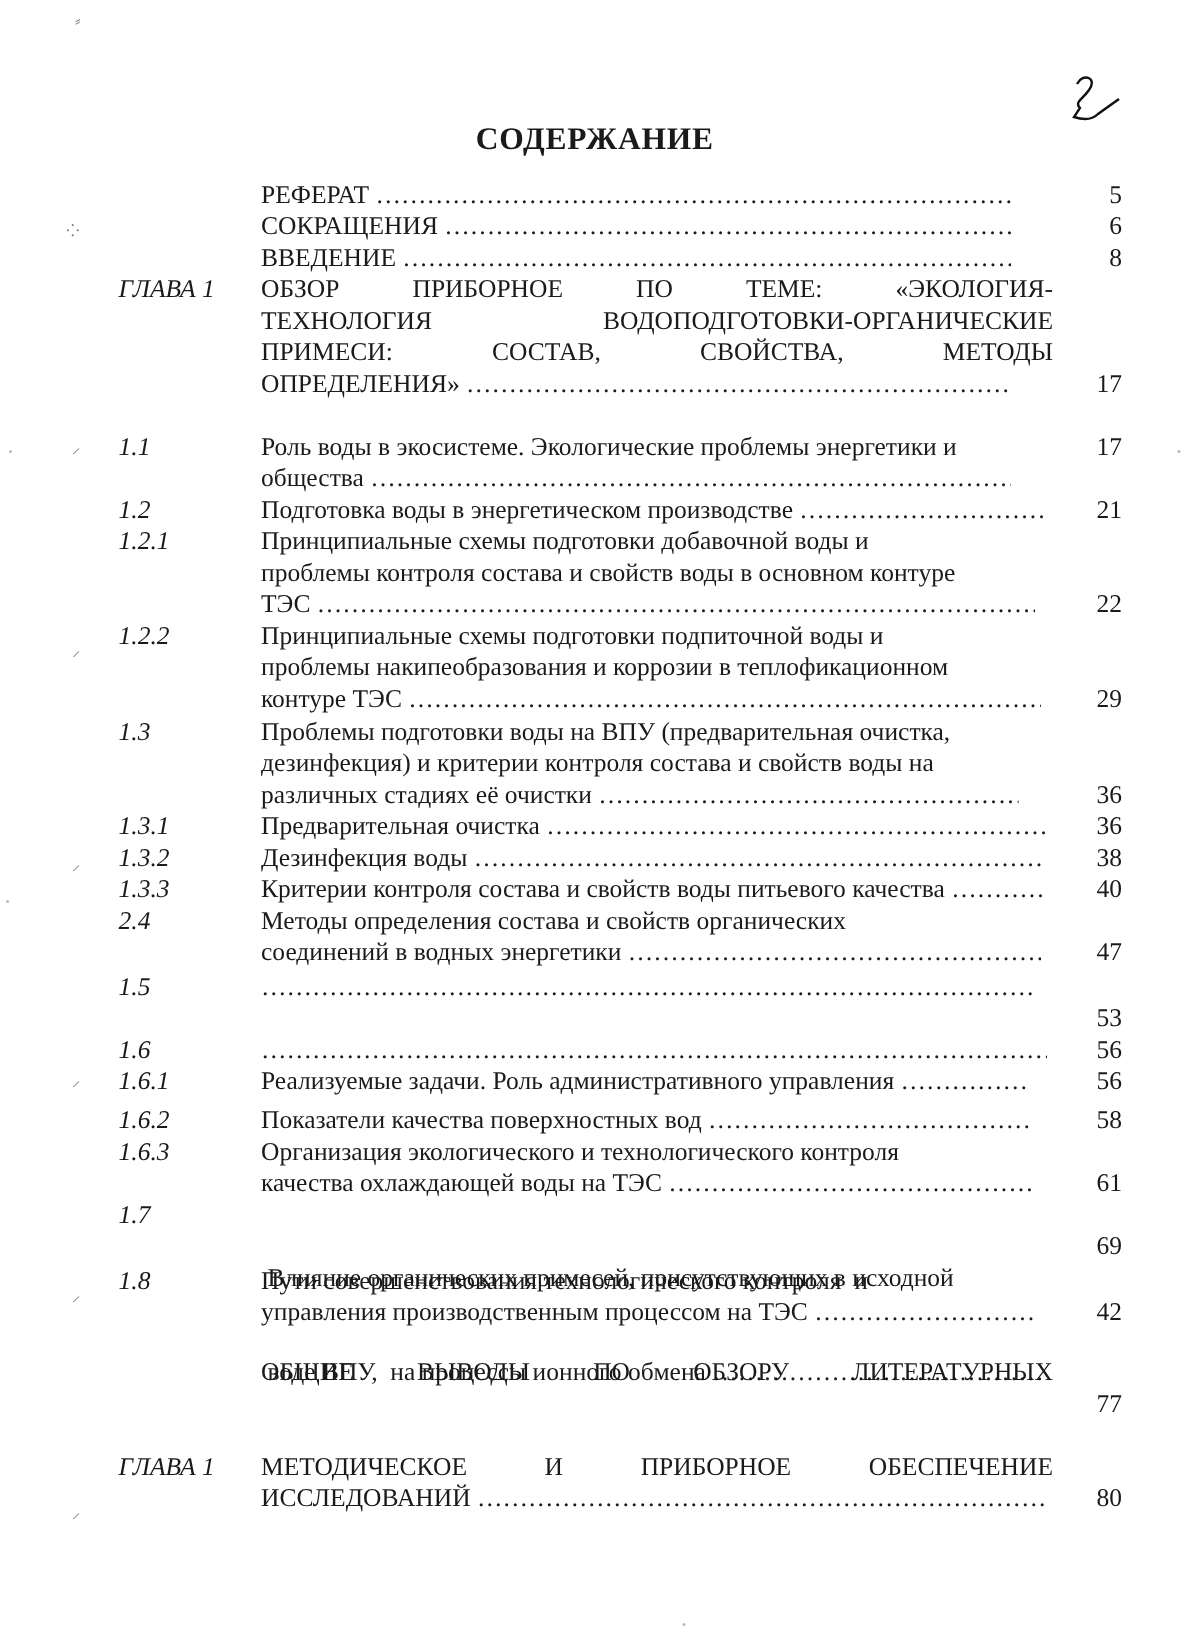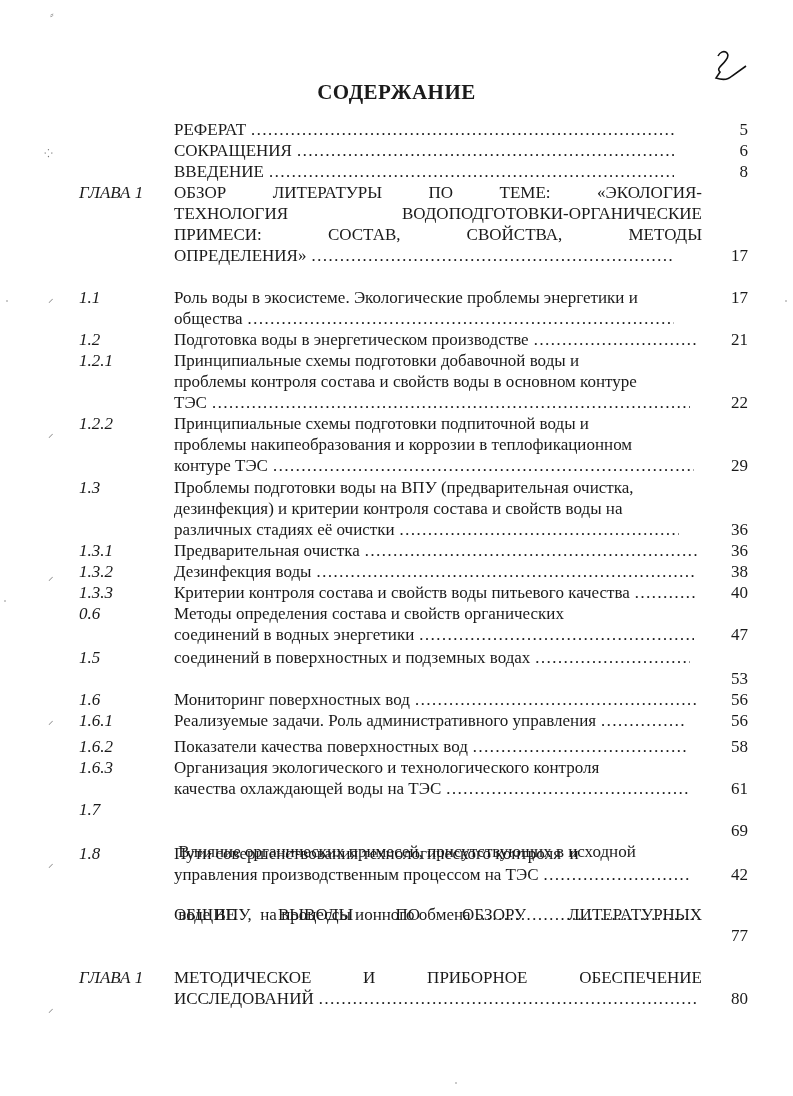--- a/index.html
+++ b/index.html
@@ -53,21 +53,21 @@
   <span class="num"></span>
   <div class="text" style="width:500px">
     <span class="line"><span>ВВЕДЕНИЕ</span><span class="dots"></span></span>
   </div>
   <span class="page">8</span>
 </div>
 
 <div class="row" style="top:182px">
   <span class="num">ГЛАВА 1</span>
   <div class="text">
-    <span class="line j">ОБЗОР ЛИТЕРАТУРЫ ПО ТЕМЕ: «ЭКОЛОГИЯ-</span>
+    <span class="line j">ОБЗОР ПРИБОРНОЕ ПО ТЕМЕ: «ЭКОЛОГИЯ-</span>
     <span class="line j">ТЕХНОЛОГИЯ ВОДОПОДГОТОВКИ-ОРГАНИЧЕСКИЕ</span>
     <span class="line j">ПРИМЕСИ: СОСТАВ, СВОЙСТВА, МЕТОДЫ</span>
     <span class="line" style="width:500px"><span>ОПРЕДЕЛЕНИЯ»</span><span class="dots"></span></span>
   </div>
   <span class="page" style="top:63px">17</span>
 </div>
 
 <div class="row" style="top:287px">
   <span class="num">1.1</span>
   <div class="text">
@@ -133,40 +133,40 @@
 
 <div class="row" style="top:582px">
   <span class="num">1.3.3</span>
   <div class="text">
     <span class="line" style="width:524px"><span>Критерии контроля состава и свойств воды питьевого качества</span><span class="dots"></span></span>
   </div>
   <span class="page">40</span>
 </div>
 
 <div class="row" style="top:603px">
-  <span class="num">0.6</span>
+  <span class="num">2.4</span>
   <div class="text">
     <span class="line">Методы определения состава и свойств органических</span>
     <span class="line" style="width:520px"><span>соединений в водных энергетики</span><span class="dots"></span></span>
   </div>
   <span class="page" style="top:21px">47</span>
 </div>
 
 <div class="row" style="top:647px">
   <span class="num">1.5</span>
   <div class="text">
-    <span class="line" style="width:516px"><span>соединений в поверхностных и подземных водах</span><span class="dots"></span></span>
+    <span class="line" style="width:516px"><span class="dots"></span></span>
   </div>
   <span class="page" style="top:21px">53</span>
 </div>
 
 <div class="row" style="top:689px">
   <span class="num">1.6</span>
   <div class="text">
-    <span class="line" style="width:524px"><span>Мониторинг поверхностных вод</span><span class="dots"></span></span>
+    <span class="line" style="width:524px"><span class="dots"></span></span>
   </div>
   <span class="page">56</span>
 </div>
 
 <div class="row" style="top:710px">
   <span class="num">1.6.1</span>
   <div class="text">
     <span class="line" style="width:512px"><span>Реализуемые задачи. Роль административного управления</span><span class="dots"></span></span>
   </div>
   <span class="page">56</span>

